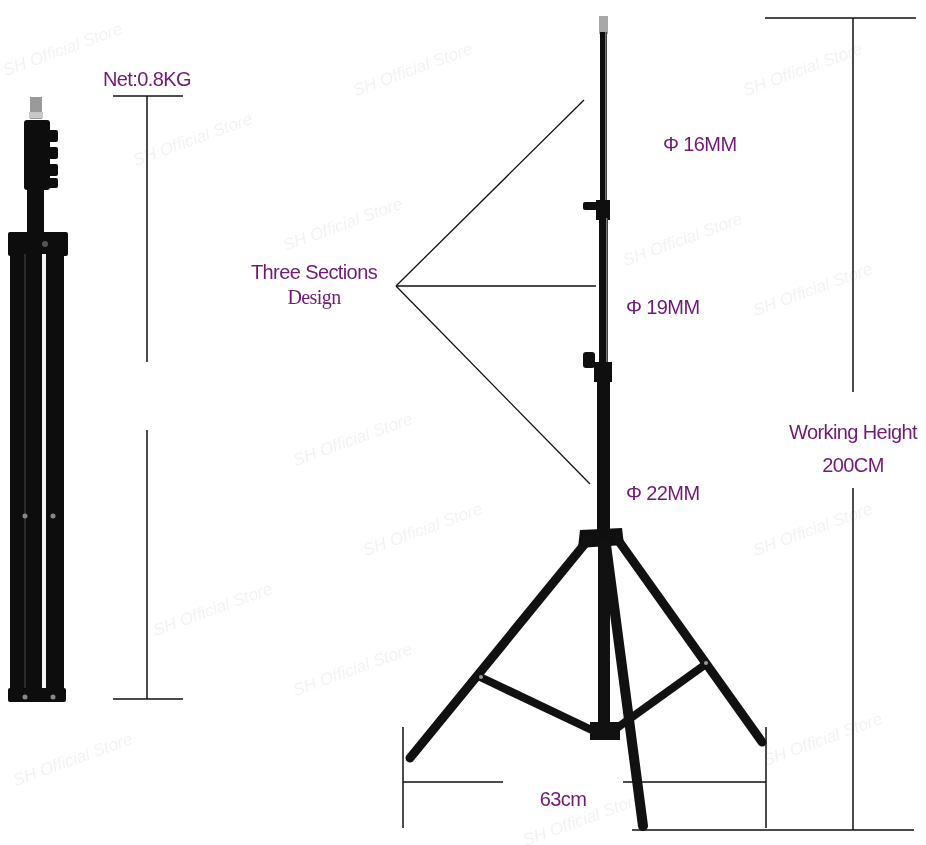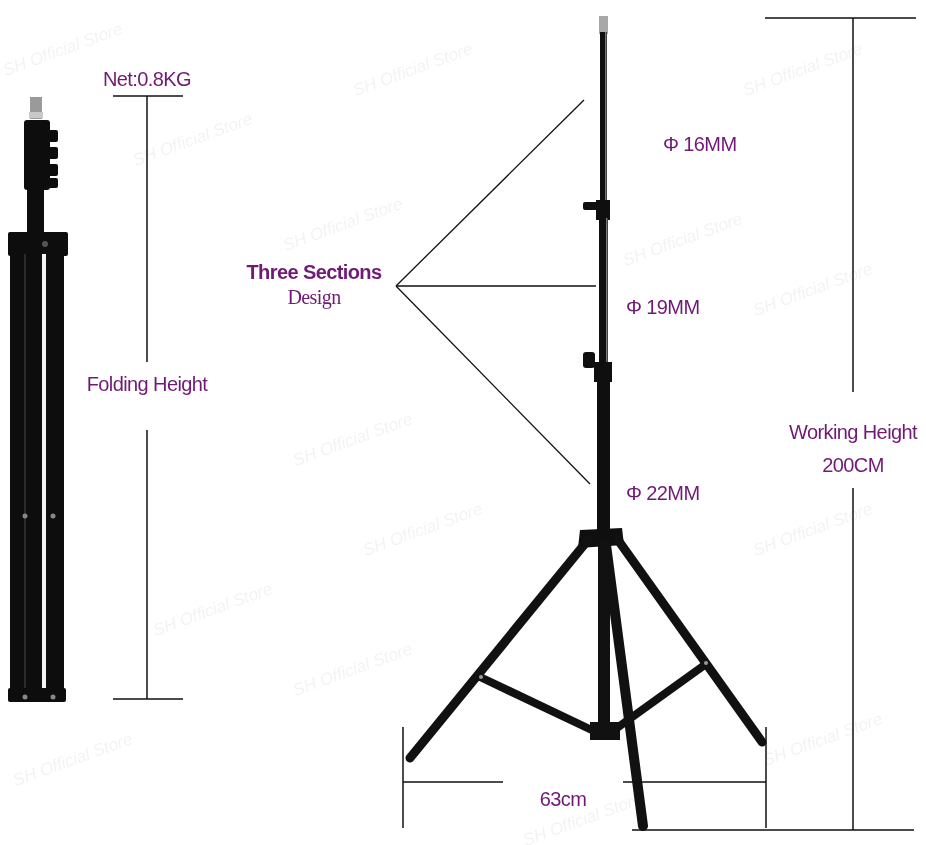--- a/index.html
+++ b/index.html
@@ -118,23 +118,22 @@
     <g stroke="#111" stroke-width="1.5">
       <line x1="403" y1="727" x2="403" y2="828"></line>
       <line x1="766" y1="727" x2="766" y2="828"></line>
       <line x1="403" y1="782" x2="503" y2="782"></line>
       <line x1="623" y1="782" x2="766" y2="782"></line>
     </g>
   </svg>
 
   <div class="label" style="left:103px;top:67px;">Net:0.8KG</div>
 
-  <div class="label center" style="left:72px;top:372px;width:150px;">Folding Height</div>
 
-  <div class="label center" style="left:236px;top:260px;width:156px;font-weight:bold;">Three Sections</div>
+  <div class="label center" style="left:236px;top:260px;width:156px;">Three Sections</div>
   <div class="label center" style="left:236px;top:285px;width:156px;font-family:Liberation Serif, serif;">Design</div>
 
   <div class="label" style="left:626px;top:132px;margin-left:37px;">Φ 16MM</div>
   <div class="label" style="left:626px;top:295px;">Φ 19MM</div>
   <div class="label" style="left:626px;top:481px;text-align:center;">Φ 22MM</div>
 
   <div class="label center" style="left:776px;top:420px;width:154px;">Working Height</div>
   <div class="label center" style="left:776px;top:453px;width:154px;">200CM</div>
 
   <div class="label center" style="left:513px;top:771px;width:100px;margin-top:16px;">63cm</div>

